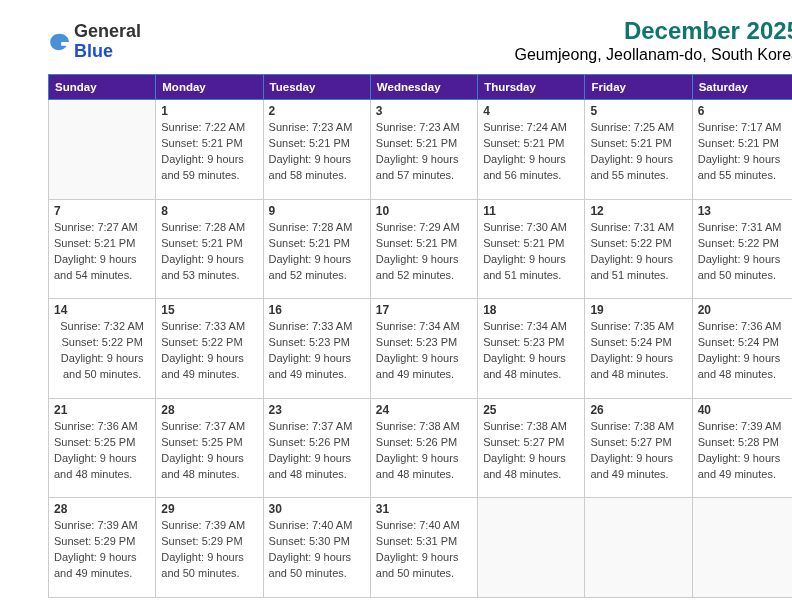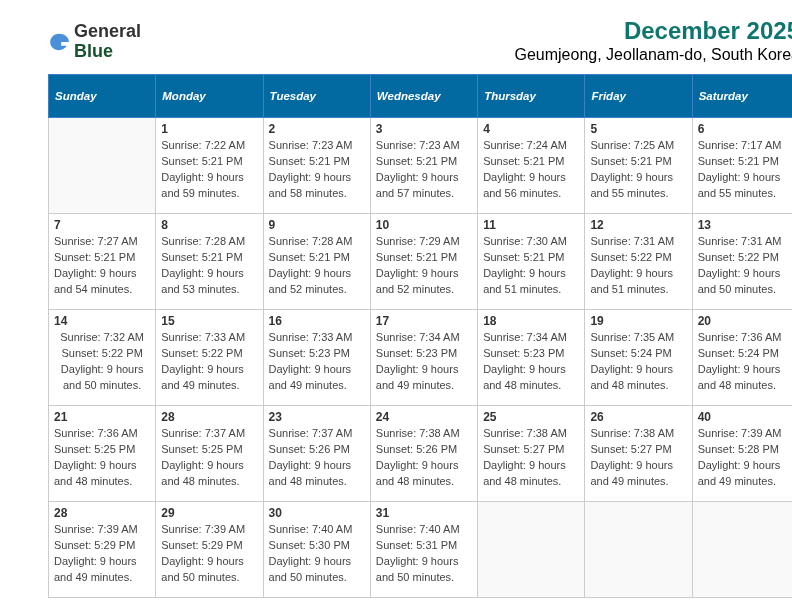--- a/index.html
+++ b/index.html
@@ -29,21 +29,21 @@
       align-items: center;
       margin-top: 4px;
     }
     .logo-text {
       font-size: 18px;
       font-weight: bold;
       color: #333;
       line-height: 1.1;
     }
     .logo-text .general { display: block; }
-    .logo-text .blue { color: #14532d; display: block; }
+    .logo-text .blue { color: #1d4ed8; display: block; }
     .logo-icon {
       width: 22px;
       height: 22px;
       margin-right: 4px;
     }
     .title-block {
       text-align: right;
     }
     .month-title {
       font-size: 24px;
@@ -57,28 +57,27 @@
       margin-top: 2px;
     }
     .calendar {
       flex: 1;
       border: 1px solid #ccc;
       border-collapse: collapse;
       width: 100%;
       table-layout: fixed;
     }
     .calendar th {
-      background: #0369a1;
+      background: #4c1d95;
       color: #fff;
       font-size: 11.5px;
       font-weight: bold;
       text-align: left;
-      padding: 15px 6px;
+      padding: 6px 6px;
       border: 1px solid #3a80c9;
-      font-style: italic;
     }
     .calendar td {
       border: 1px solid #ccc;
       vertical-align: top;
       padding: 4px 5px;
       font-size: 9.5px;
       color: #333;
       height: 80px;
       width: calc(100% / 7);
     }

